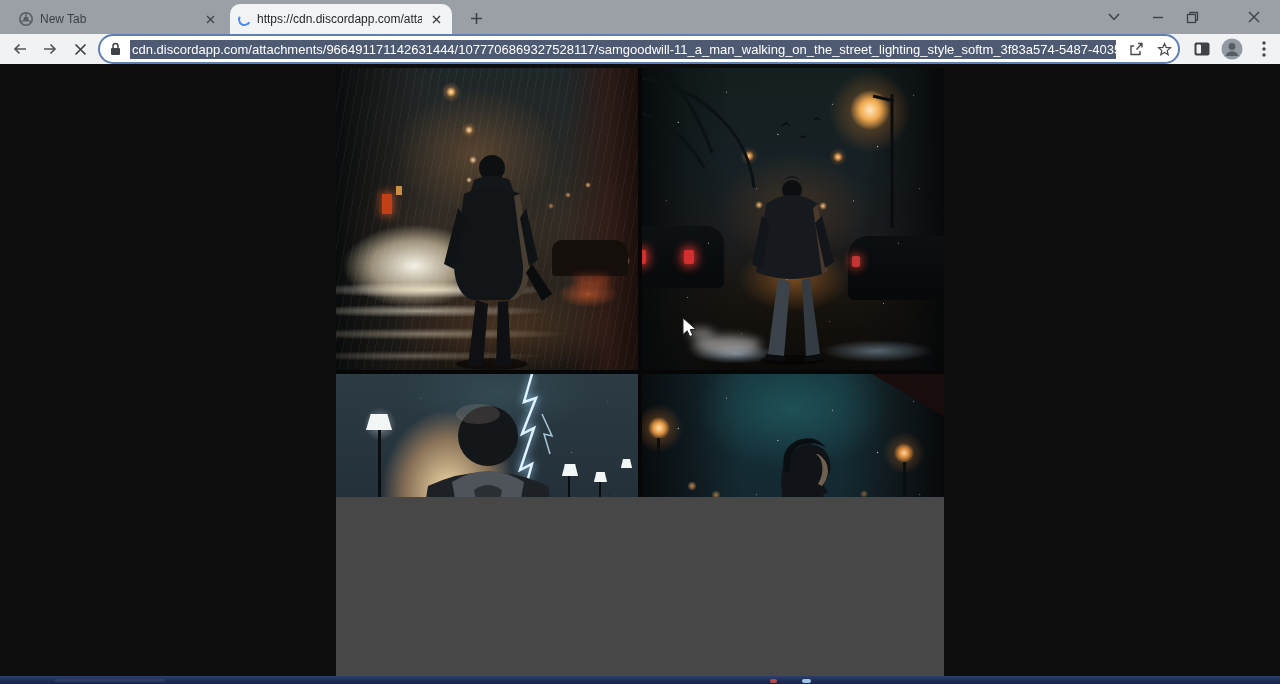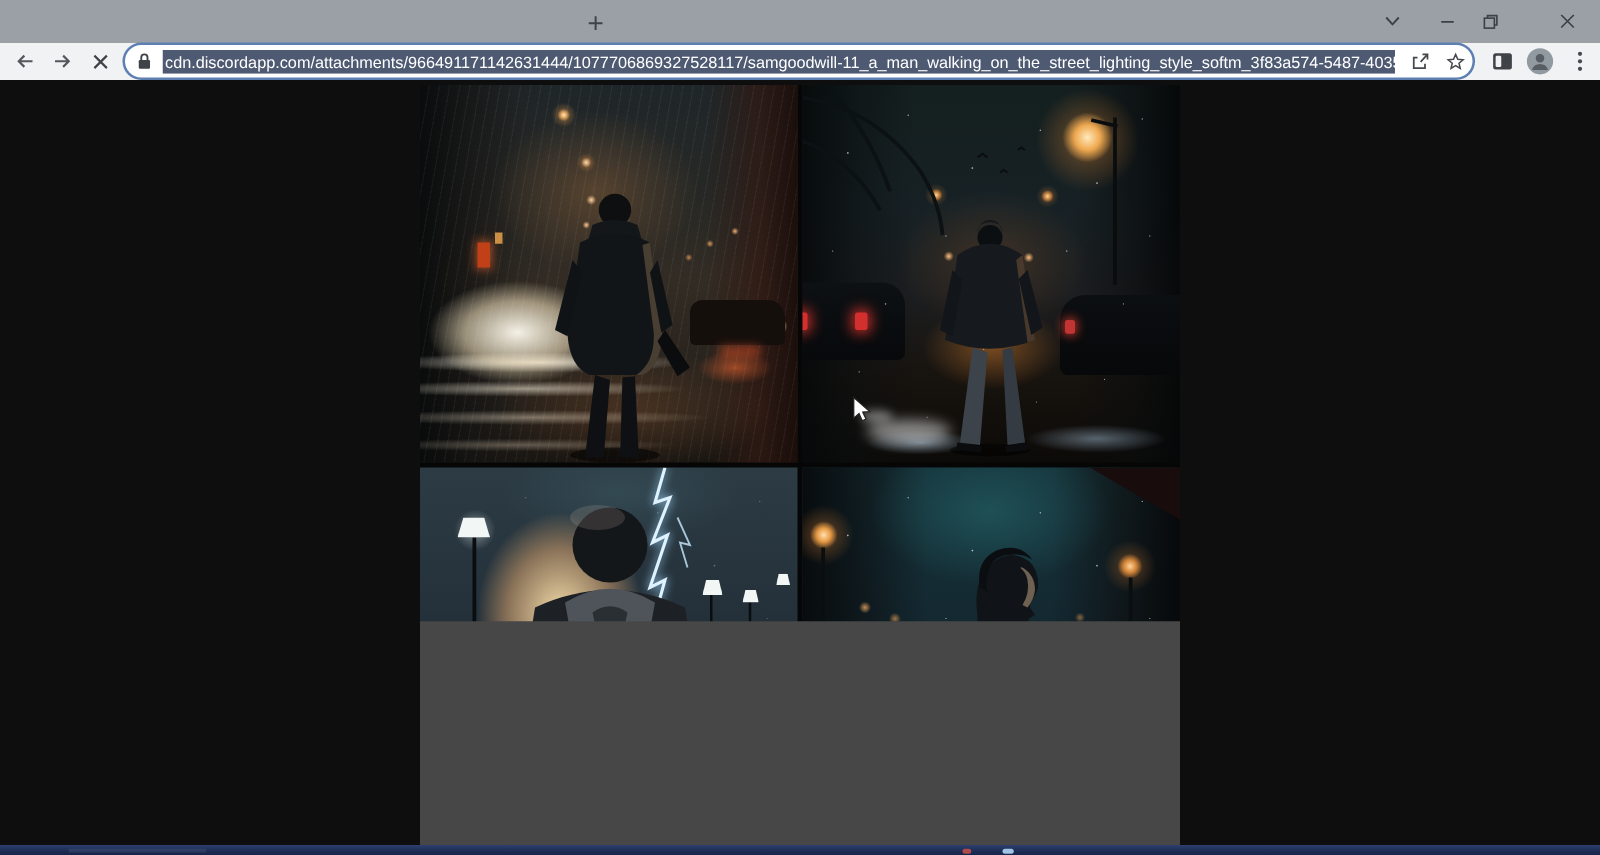--- a/index.html
+++ b/index.html
@@ -164,21 +164,43 @@
   .tbdot1 { position:absolute; left:770px; top:3px; width:7px; height:4px; background:#b24a4a; border-radius:2px; }
   .tbdot2 { position:absolute; left:802px; top:3px; width:9px; height:4px; background:#9fc4e8; border-radius:2px; }
   .tbtext { position:absolute; left:55px; top:3px; width:110px; height:3px; background:rgba(255,255,255,.07); }
 </style>
 </head>
 <body>
 
 <div id="screen">
 
   <div class="tabstrip">
-
+    <div class="tab inactive">
+      <svg width="16" height="16" viewBox="0 0 16 16">
+        <circle cx="8" cy="8" r="6.2" fill="none" stroke="#5a5e63" stroke-width="1.6"></circle>
+        <circle cx="8" cy="8" r="2.6" fill="#5a5e63"></circle>
+        <path d="M8 1.8 L8 5.4 M2.6 11 L5.8 9.3 M13.4 11 L10.2 9.3" stroke="#5a5e63" stroke-width="1.4" fill="none"></path>
+      </svg>
+      <span class="tab-title">New Tab</span>
+      <span class="tab-close">
+        <svg width="9" height="9" viewBox="0 0 9 9">
+            <path d="M1 1 L8 8 M8 1 L1 8" stroke="#44474c" stroke-width="1.4"></path>
+          </svg>
+      </span>
+    </div>
+
+    <div class="tab active">
+      <span class="throbber"></span>
+      <span class="tab-title">https://cdn.discordapp.com/atta</span>
+      <span class="tab-close">
+        <svg width="9" height="9" viewBox="0 0 9 9">
+            <path d="M1 1 L8 8 M8 1 L1 8" stroke="#3c3f43" stroke-width="1.4"></path>
+          </svg>
+      </span>
+    </div>
 
     <button class="newtab">
       <svg width="13" height="13" viewBox="0 0 13 13">
         <path d="M6.5 1 L6.5 12 M1 6.5 L12 6.5" stroke="#3f4347" stroke-width="1.6"></path>
       </svg>
     </button>
 
     <div class="wincontrols">
       <button class="winbtn c1">
         <svg width="12" height="8" viewBox="0 0 12 8">

